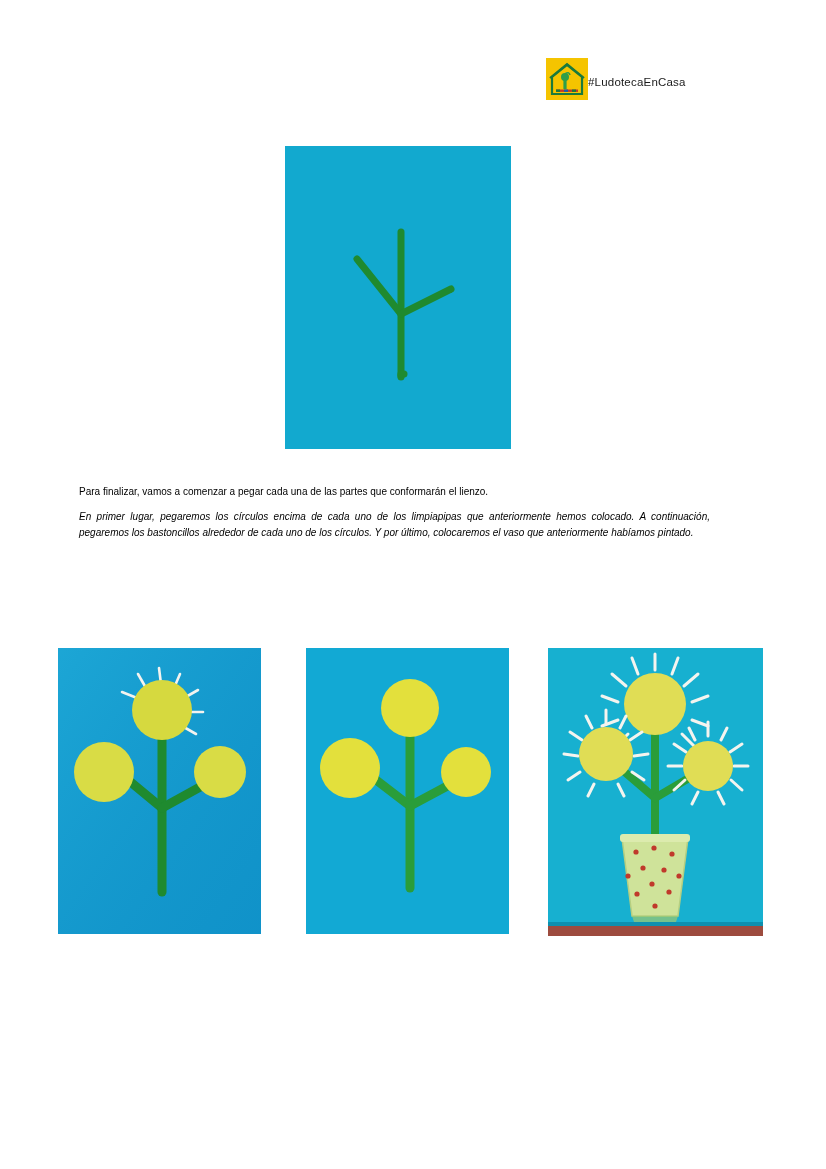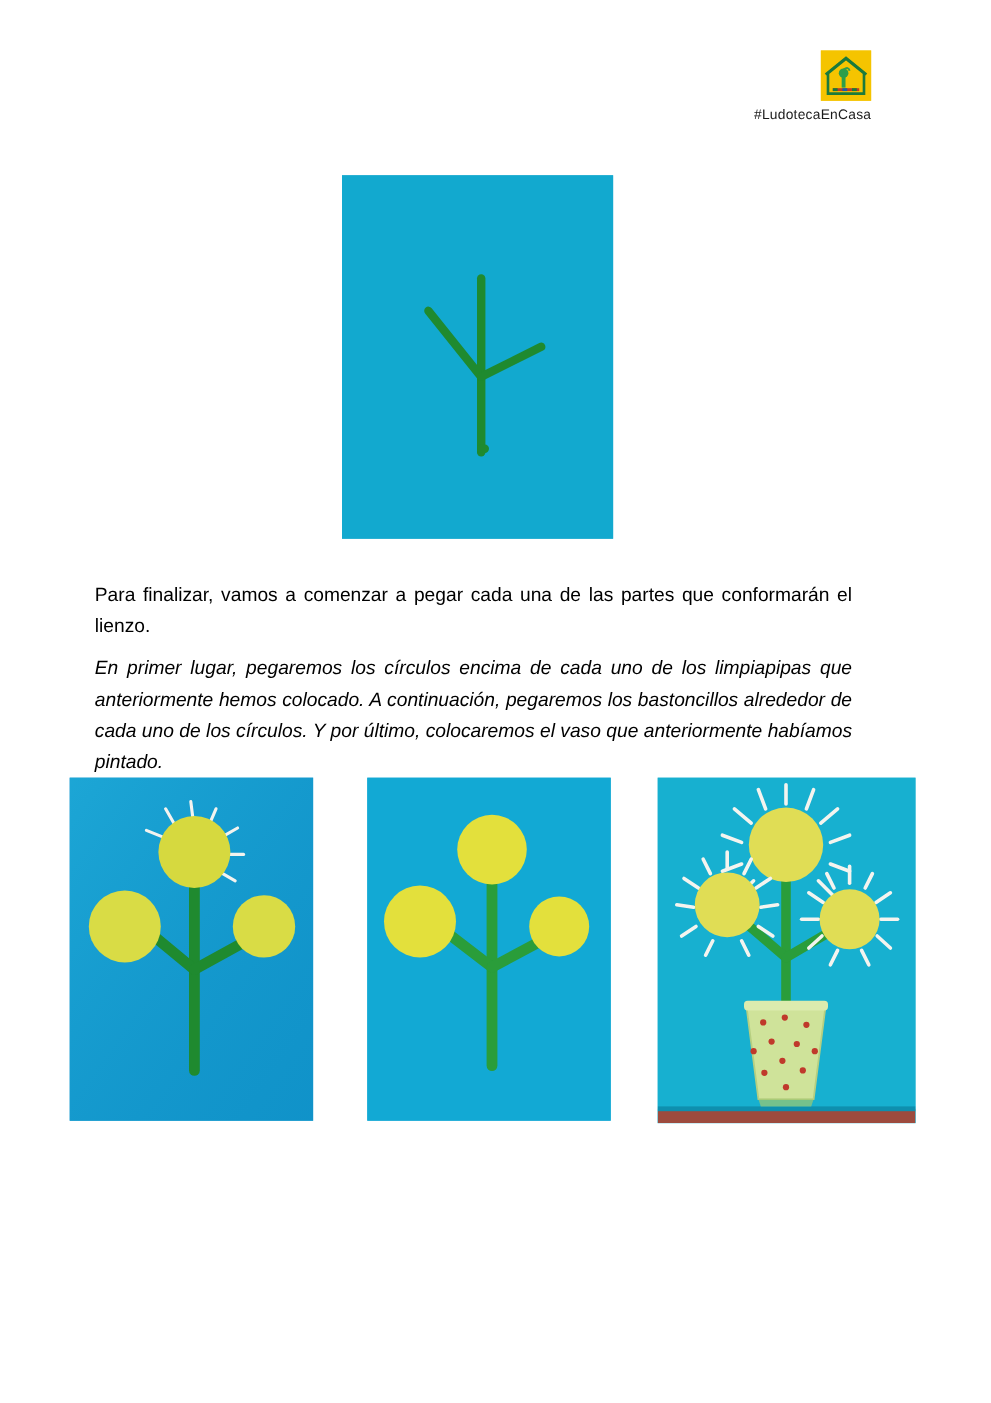--- a/index.html
+++ b/index.html
@@ -13,26 +13,26 @@
     height: 1169px;
     font-family: "Liberation Sans", sans-serif;
     color: #000000;
     position: relative;
     overflow: hidden;
   }
 
   
   .header {
     position: absolute;
-    top: 42px;
+    top: 58px;
     right: 100px;
     width: 180px;
     display: flex;
-    flex-direction: column;
-    align-items: flex-end;
+    flex-direction: row;
+    align-items: center;
   }
   .logo-box {
     width: 42px;
     height: 42px;
     background: #f5c400;
     display: block;
     position: relative;
   }
   .logo-box svg { display: block; }
   .hashtag {
@@ -55,21 +55,21 @@
   }
 
   
   .text-block {
     position: absolute;
     left: 79px;
     top: 484px;
     width: 646px;
   }
   .para {
-    font-size: 16px;
+    font-size: 10px;
     line-height: 1.62;
     text-align: justify;
     text-justify: inter-word;
     margin: 0 15px 9px 0;
     color: #000000;
   }
   .para:last-child { margin-bottom: 0; font-style: italic; }
 
   
   .photo-row {

